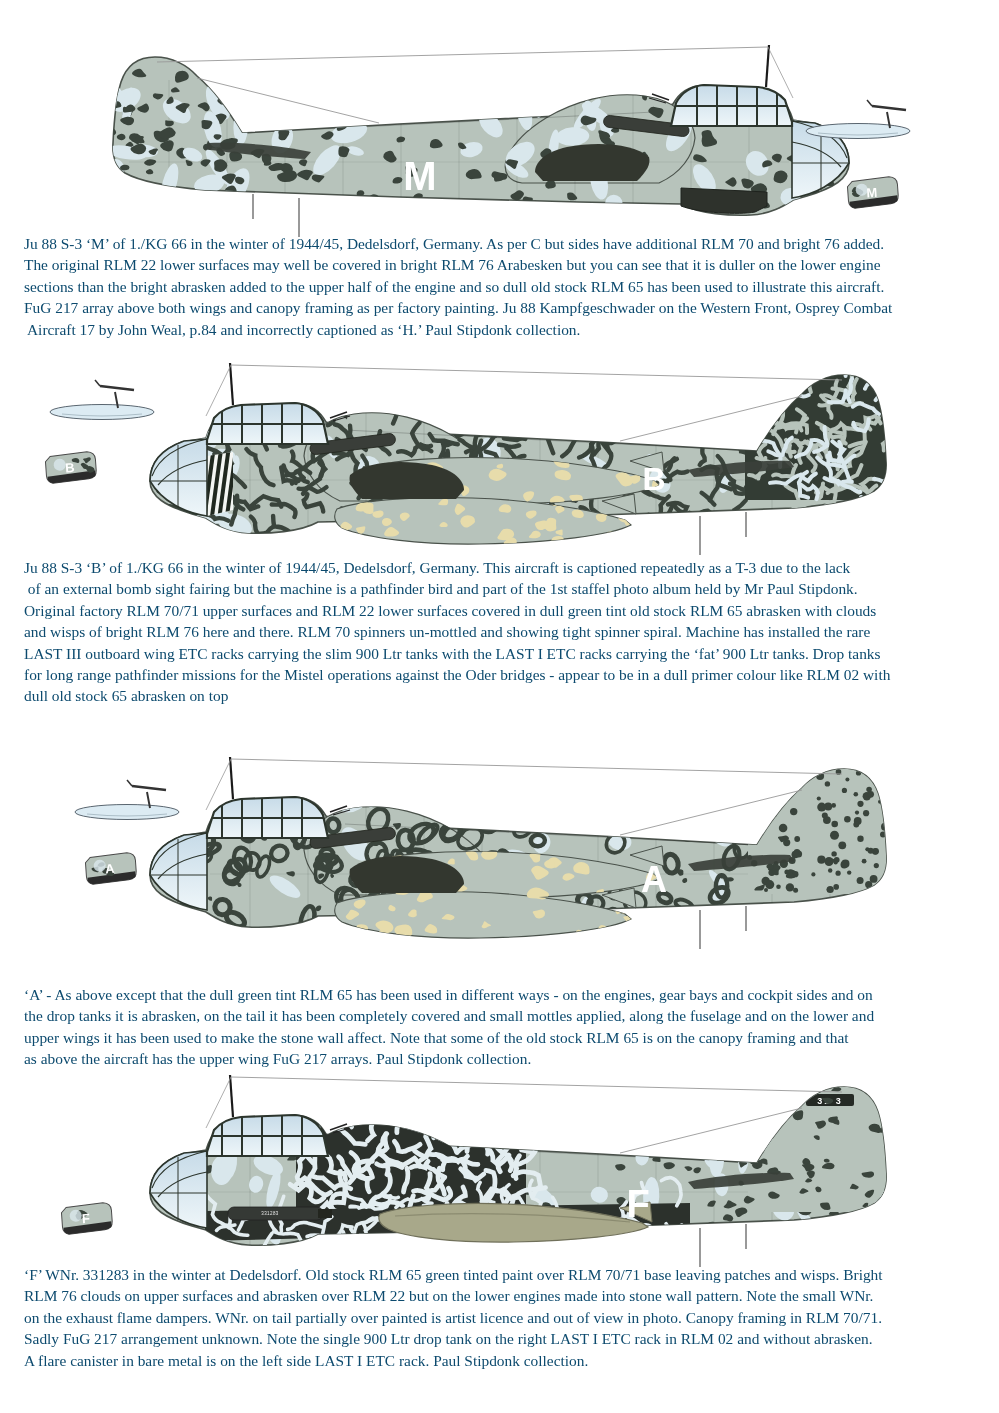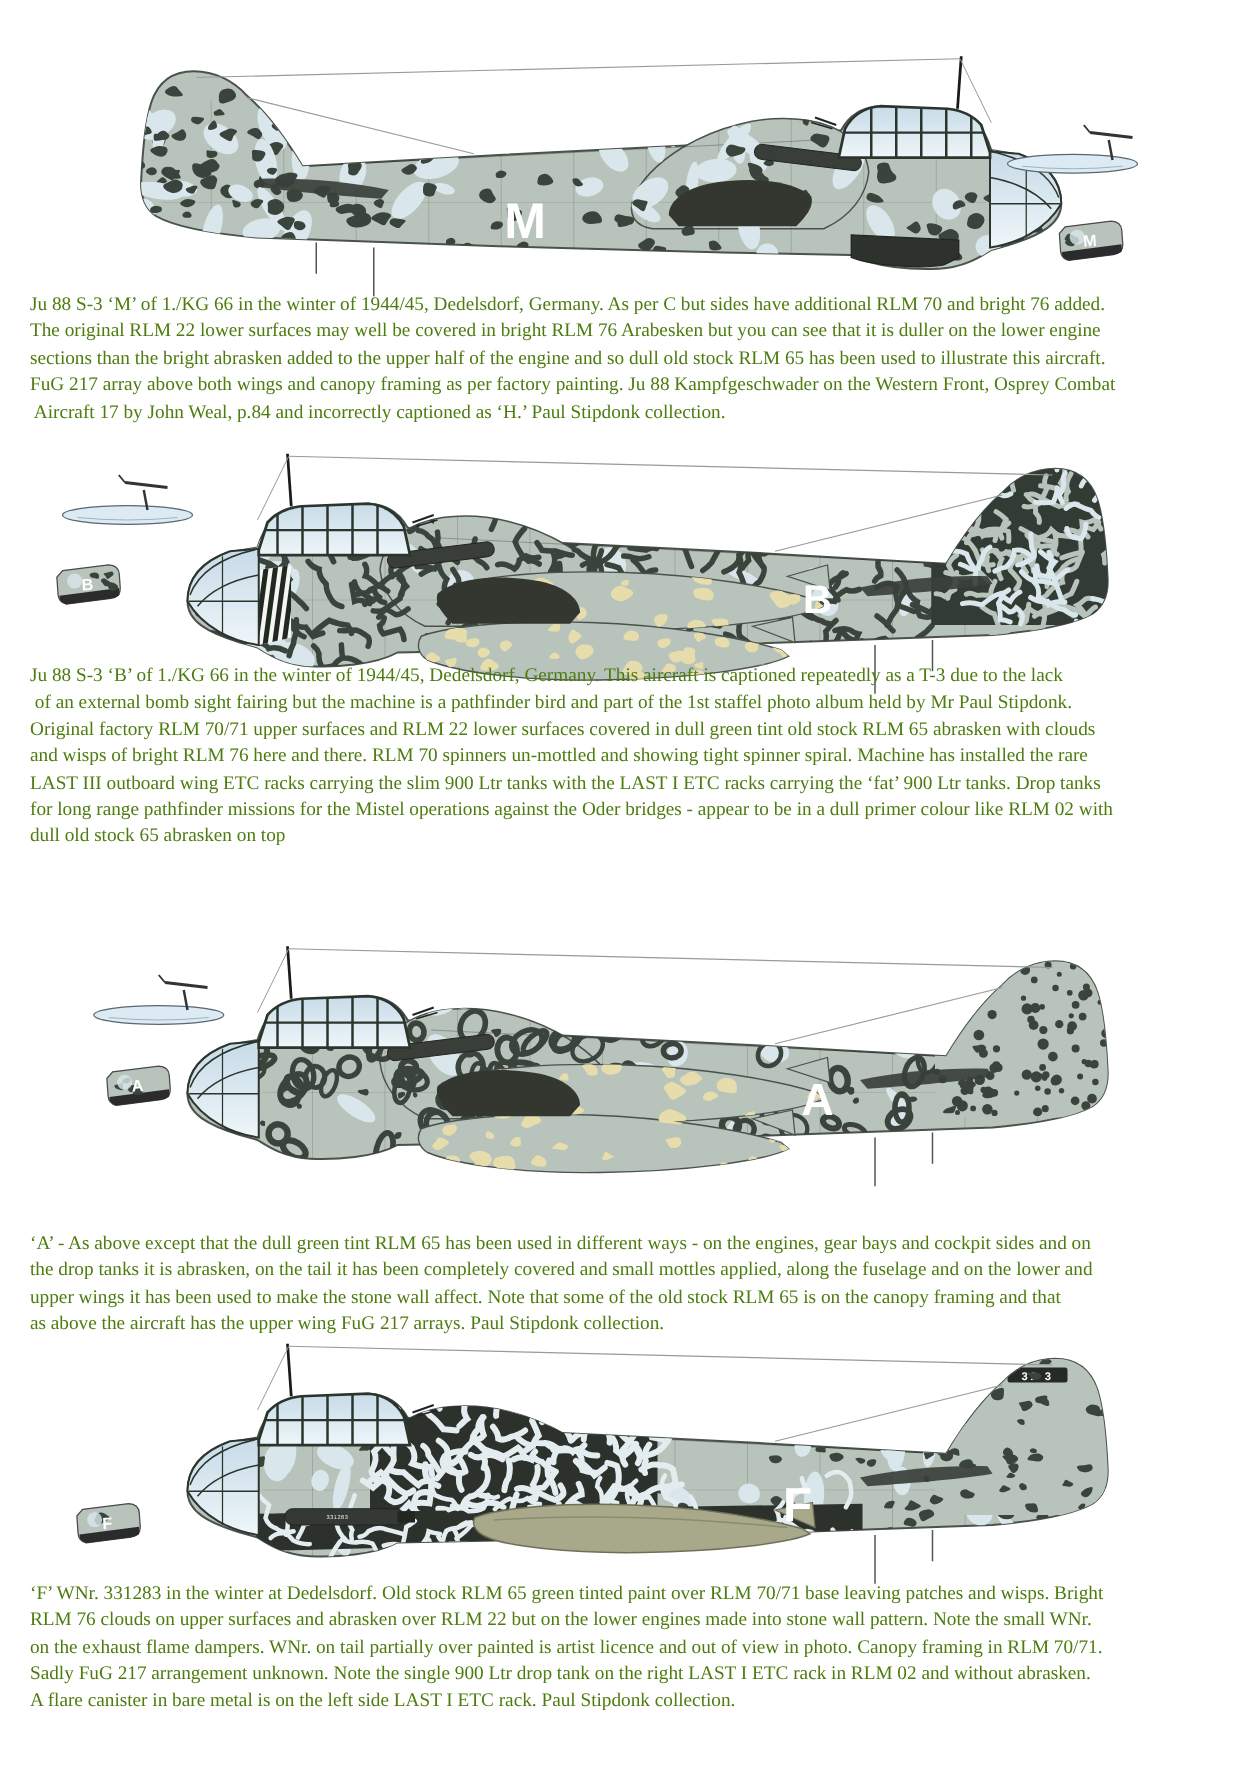--- a/index.html
+++ b/index.html
@@ -1,20 +1,20 @@
 <!DOCTYPE html>
 <html><head>
 <meta charset="utf-8">
 <style>
   html,body{margin:0;padding:0;background:#fff;}
   .page{position:relative;width:999px;height:1413px;background:#fff;overflow:hidden;
         font-family:"Liberation Serif",serif;}
   .figure{position:absolute;left:0;width:999px;height:200px;}
   .figure svg{width:999px;height:200px;display:block;}
-  .caption{position:absolute;left:24px;width:968px;color:#4d7c0f;
+  .caption{position:absolute;left:24px;width:968px;color:#0c4a6e;
            font-size:15.4px;line-height:21.4px;white-space:pre;letter-spacing:0;}
 </style>
 </head>
 <body>
 
 <div class="page">
 
   <div class="figure" style="top:40px">
     <svg viewBox="0 0 999 200">
         <defs>
@@ -693,21 +693,21 @@
             <path d="M36.7,9.3 Q36.3,11.0 34.2,10.2 Q32.1,9.4 30.8,9.1 Q29.6,8.7 29.3,7.6 Q29.0,6.4 30.4,5.8 Q31.9,5.3 33.5,5.4 Q35.1,5.5 36.1,6.6 Q37.2,7.7 36.7,9.3 Z" fill="#3a443c"></path>
             <path d="M47.5,8.9 Q46.1,9.7 44.6,10.8 Q43.0,12.0 42.6,10.4 Q42.1,8.8 40.9,7.6 Q39.8,6.5 41.8,6.4 Q43.8,6.4 45.7,5.7 Q47.7,5.0 48.3,6.5 Q48.9,8.0 47.5,8.9 Z" fill="#3a443c"></path>
             <path d="M51.0,19.3 Q50.1,20.7 48.0,21.0 Q45.9,21.2 44.9,20.1 Q43.9,18.9 43.2,17.6 Q42.4,16.3 44.0,15.0 Q45.6,13.6 47.6,14.5 Q49.7,15.4 50.8,16.7 Q51.9,17.9 51.0,19.3 Z" fill="#3a443c"></path>
             <path d="M45.5,15.3 Q45.3,16.9 43.0,17.0 Q40.7,17.1 40.1,15.8 Q39.5,14.5 38.4,13.3 Q37.2,12.2 38.9,11.0 Q40.5,9.9 41.9,11.1 Q43.2,12.4 44.5,13.1 Q45.7,13.7 45.5,15.3 Z" fill="#3a443c"></path>
             <circle cx="17" cy="11" r="6" fill="#d9e7ec" fill-opacity="0.8"></circle>
             <text x="27" y="19" text-anchor="middle" font-family="&quot;Liberation Sans&quot;,sans-serif" font-weight="700" font-size="13" fill="#ffffff">B</text>
           </g>
         </g>
       </svg>
   </div>
-  <div class="caption" style="top:530px">Ju 88 S-3 ‘B’ of 1./KG 66 in the winter of 1944/45, Dedelsdorf, Germany. This aircraft is captioned repeatedly as a T-3 due to the lack
+  <div class="caption" style="top:557px">Ju 88 S-3 ‘B’ of 1./KG 66 in the winter of 1944/45, Dedelsdorf, Germany. This aircraft is captioned repeatedly as a T-3 due to the lack
  of an external bomb sight fairing but the machine is a pathfinder bird and part of the 1st staffel photo album held by Mr Paul Stipdonk.
 Original factory RLM 70/71 upper surfaces and RLM 22 lower surfaces covered in dull green tint old stock RLM 65 abrasken with clouds
 and wisps of bright RLM 76 here and there. RLM 70 spinners un-mottled and showing tight spinner spiral. Machine has installed the rare
 LAST III outboard wing ETC racks carrying the slim 900 Ltr tanks with the LAST I ETC racks carrying the ‘fat’ 900 Ltr tanks. Drop tanks
 for long range pathfinder missions for the Mistel operations against the Oder bridges - appear to be in a dull primer colour like RLM 02 with
 dull old stock 65 abrasken on top</div>
 
   <div class="figure" style="top:752px">
     <svg viewBox="0 0 999 200">
         <defs>

